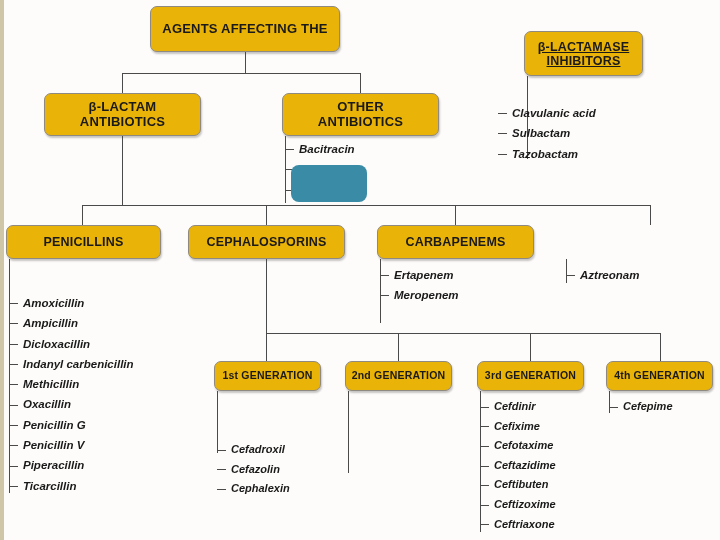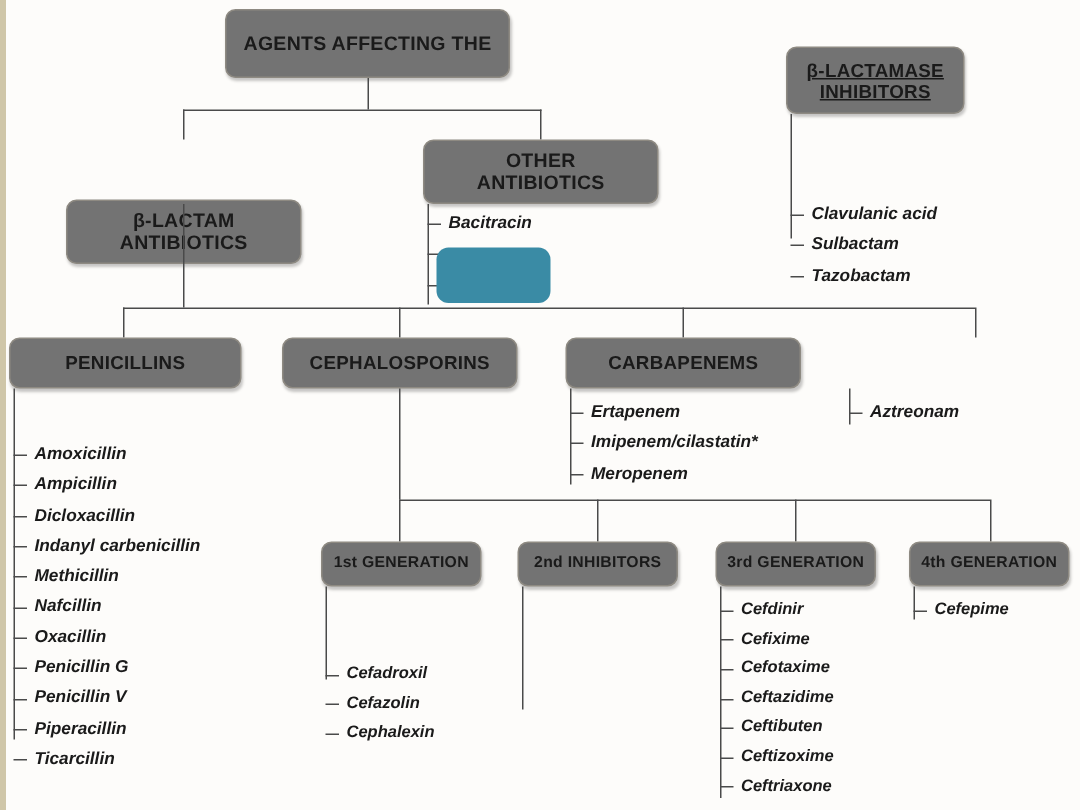--- a/index.html
+++ b/index.html
@@ -14,21 +14,21 @@
 
   .edge-strip{
     position:absolute;left:0;top:0;width:4px;height:540px;
     background:#cfc6a8;
   }
 
   
   .node{
     position:absolute;
     box-sizing:border-box;
-    background:#737373;
+    background:#eab308;
     border:1px solid #8e8a82;
     border-radius:7px;
     box-shadow:1px 2px 2px rgba(0,0,0,0.22);
     display:flex;align-items:center;justify-content:center;
     text-align:center;
     color:#1a1a1a;
     font-weight:bold;
     letter-spacing:.2px;
     line-height:1.12;
     padding:2px 4px;
@@ -78,21 +78,21 @@
 
   <div class="node t13" style="left:150px;top:6px;width:190px;height:46px;flex-direction:column;">
     <span>AGENTS AFFECTING THE</span>
   </div>
 
   <div class="ln lnv" style="left:245px;top:52px;height:21px;"></div>
   <div class="ln lnh" style="left:122px;top:73px;width:239px;"></div>
   <div class="ln lnv" style="left:122px;top:73px;height:20px;"></div>
   <div class="ln lnv" style="left:360px;top:73px;height:20px;"></div>
 
-  <div class="node t13" style="left:44px;top:93px;width:157px;height:43px;flex-direction:column;margin-top:40px;">
+  <div class="node t13" style="left:44px;top:93px;width:157px;height:43px;flex-direction:column;">
     <span>β-LACTAM</span>
     <span>ANTIBIOTICS</span>
   </div>
   <div class="ln lnv" style="left:122px;top:136px;height:69px;"></div>
 
   <div class="node t13" style="left:282px;top:93px;width:157px;height:43px;flex-direction:column;">
     <span>OTHER</span>
     <span>ANTIBIOTICS</span>
   </div>
 
@@ -103,21 +103,21 @@
     <div class="leaf"></div>
   </div>
 
   <div class="overlay" style="left:291px;top:165px;width:76px;height:37px;"></div>
 
   <div class="node t12" style="left:524px;top:31px;width:119px;height:45px;flex-direction:column;text-decoration:underline;">
     <span>β-LACTAMASE</span>
     <span>INHIBITORS</span>
   </div>
   <div class="ln lnv" style="left:527px;top:76px;height:83px;"></div>
-  <div class="leaflist" style="left:524px;top:103px;margin-top:30px;">
+  <div class="leaflist" style="left:495px;top:103px;">
     <div class="leaf">Clavulanic acid</div>
     <div class="leaf">Sulbactam</div>
     <div class="leaf">Tazobactam</div>
   </div>
 
   <div class="ln lnh" style="left:82px;top:205px;width:568px;"></div>
   <div class="ln lnv" style="left:82px;top:205px;height:20px;"></div>
   <div class="ln lnv" style="left:266px;top:205px;height:20px;"></div>
   <div class="ln lnv" style="left:455px;top:205px;height:20px;"></div>
   <div class="ln lnv" style="left:650px;top:205px;height:20px;"></div>
@@ -125,40 +125,38 @@
   <div class="node t12" style="left:6px;top:225px;width:155px;height:34px;">
     <span>PENICILLINS</span>
   </div>
   <div class="ln lnv" style="left:9px;top:259px;height:234px;"></div>
   <div class="leaflist" style="left:6px;top:265px;margin-top:28px;">
     <div class="leaf">Amoxicillin</div>
     <div class="leaf">Ampicillin</div>
     <div class="leaf">Dicloxacillin</div>
     <div class="leaf">Indanyl carbenicillin</div>
     <div class="leaf">Methicillin</div>
-    <div class="leaf">Nafcillin</div>
     <div class="leaf">Oxacillin</div>
     <div class="leaf">Penicillin G</div>
     <div class="leaf">Penicillin V</div>
     <div class="leaf">Piperacillin</div>
     <div class="leaf">Ticarcillin</div>
   </div>
 
   <div class="node t12" style="left:188px;top:225px;width:157px;height:34px;">
     <span>CEPHALOSPORINS</span>
   </div>
   <div class="ln lnv" style="left:266px;top:259px;height:74px;"></div>
 
   <div class="node t12" style="left:377px;top:225px;width:157px;height:34px;">
     <span>CARBAPENEMS</span>
   </div>
   <div class="ln lnv" style="left:380px;top:259px;height:64px;"></div>
   <div class="leaflist" style="left:377px;top:265px;">
     <div class="leaf">Ertapenem</div>
-    <div class="leaf">Imipenem/cilastatin*</div>
     <div class="leaf">Meropenem</div>
   </div>
 
   <div class="ln lnv" style="left:566px;top:259px;height:24px;"></div>
   <div class="leaflist" style="left:563px;top:265px;">
     <div class="leaf">Aztreonam</div>
   </div>
 
   <div class="ln lnh" style="left:266px;top:333px;width:394px;"></div>
   <div class="ln lnv" style="left:266px;top:333px;height:28px;"></div>
@@ -170,21 +168,21 @@
     <span>1st GENERATION</span>
   </div>
   <div class="ln lnv" style="left:217px;top:391px;height:62px;"></div>
   <div class="leaflist" style="left:214px;top:397px;margin-top:43px;">
     <div class="leaf sm">Cefadroxil</div>
     <div class="leaf sm">Cefazolin</div>
     <div class="leaf sm">Cephalexin</div>
   </div>
 
   <div class="node t10" style="left:345px;top:361px;width:107px;height:30px;">
-    <span>2nd INHIBITORS</span>
+    <span>2nd GENERATION</span>
   </div>
   <div class="ln lnv" style="left:348px;top:391px;height:82px;"></div>
 
   <div class="node t10" style="left:477px;top:361px;width:107px;height:30px;">
     <span>3rd GENERATION</span>
   </div>
   <div class="ln lnv" style="left:480px;top:391px;height:141px;"></div>
   <div class="leaflist" style="left:477px;top:397px;">
     <div class="leaf sm">Cefdinir</div>
     <div class="leaf sm">Cefixime</div>

